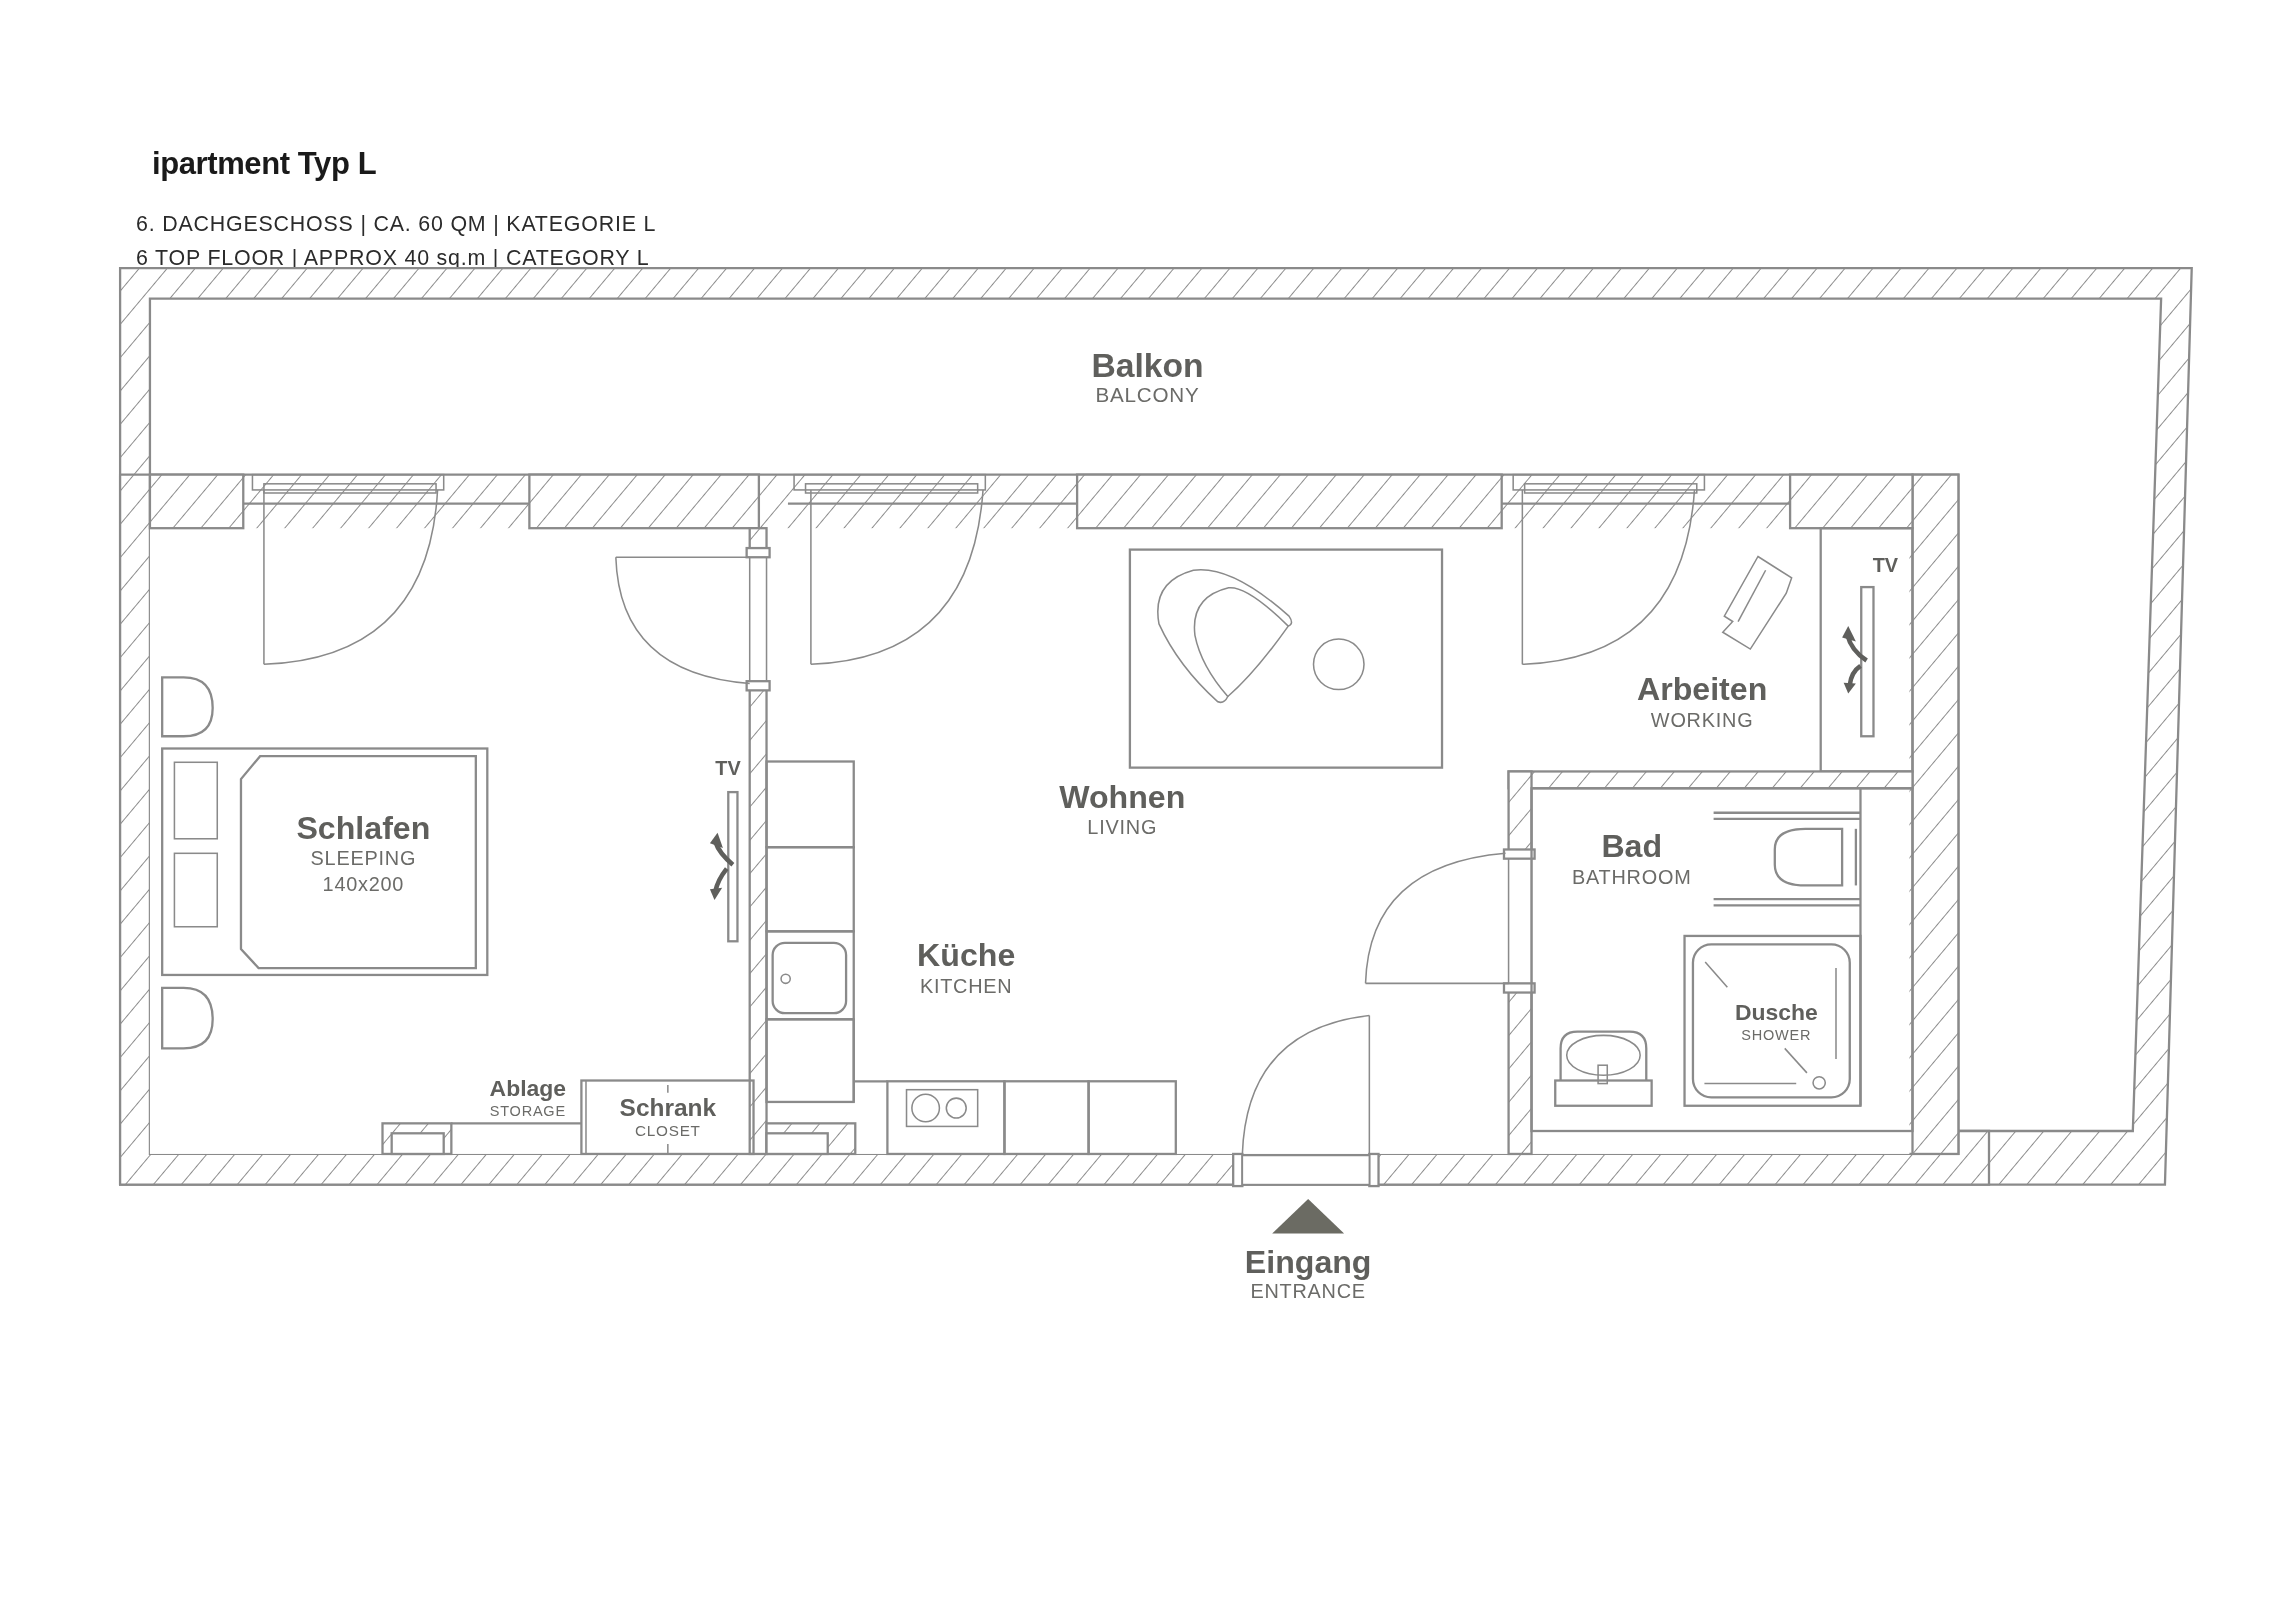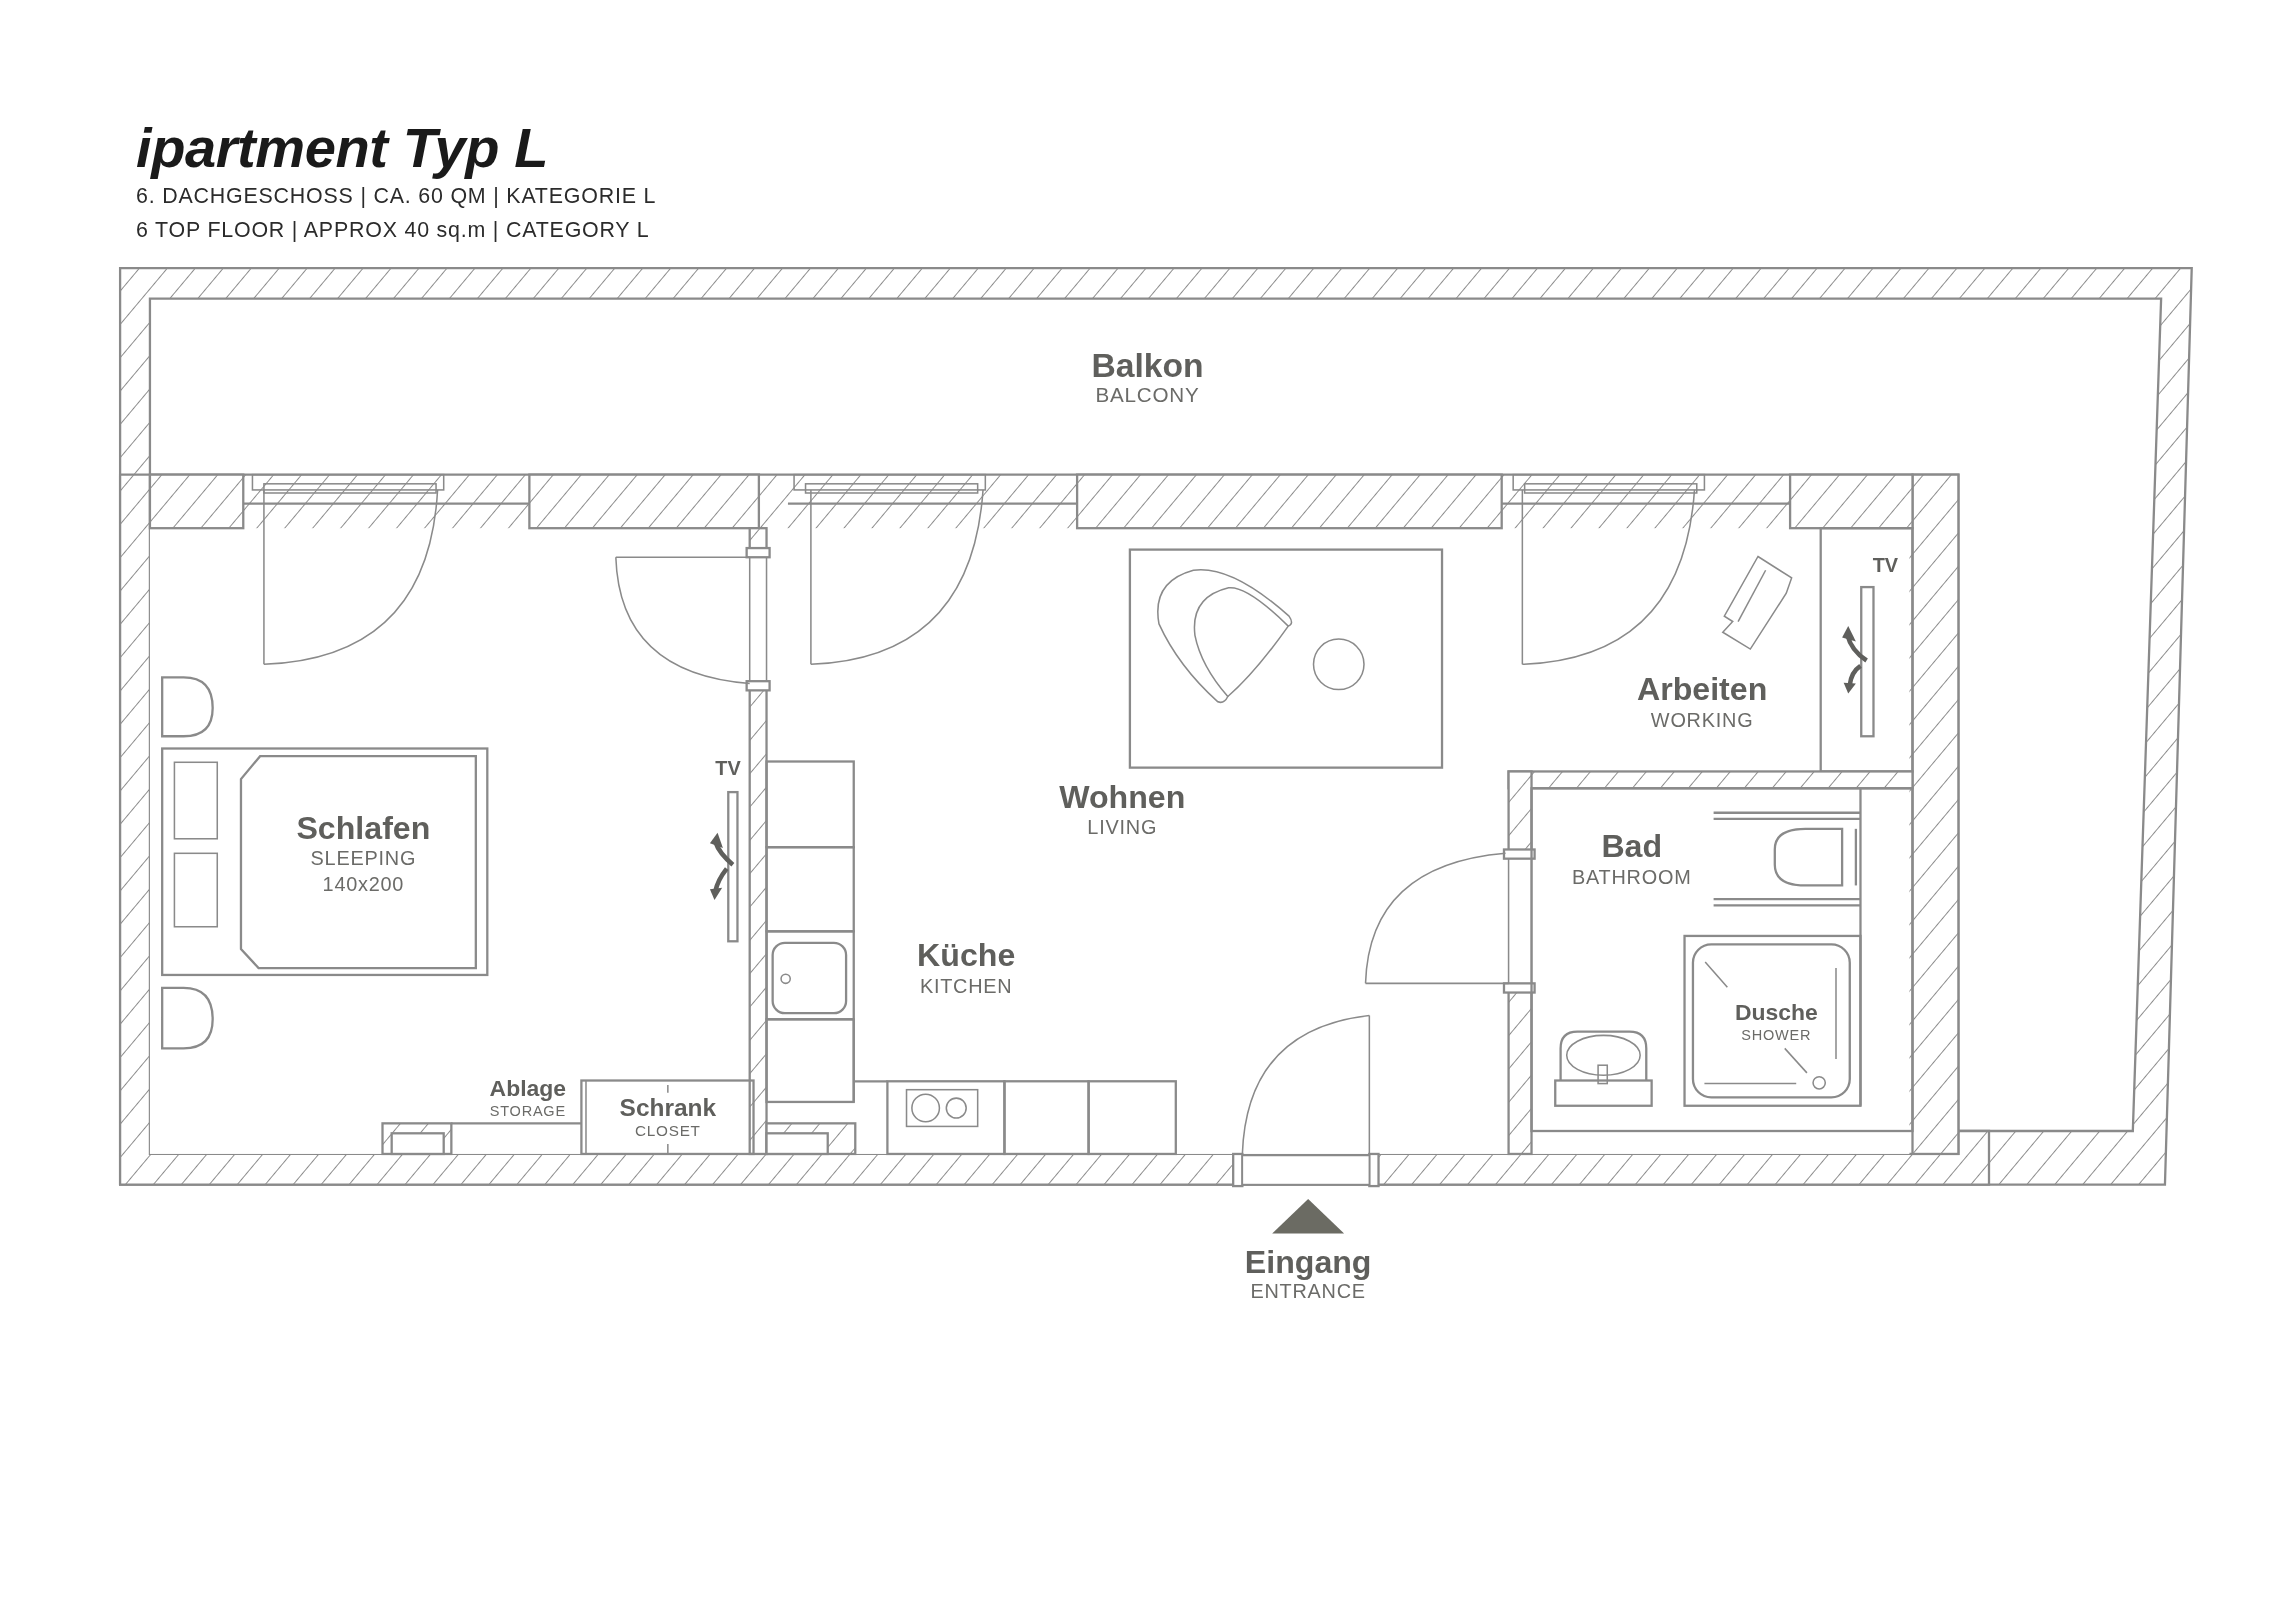--- a/index.html
+++ b/index.html
@@ -1,18 +1,18 @@
 <!DOCTYPE html>
 <html style="font-size:12.2px"><head>
 <meta charset="utf-8">
 <style>
   html, body { margin: 0; padding: 0; background: #ffffff; }
   body { width: 2295px; height: 1624px; position: relative; overflow: hidden; font-family: "Liberation Sans", sans-serif; }
   .header { position: absolute; left: 136px; top: 121px; color: #1a1a1a; }
-  .title { font-size: 56px; font-weight: bold; letter-spacing: -0.4px; margin: 0; line-height: 54px; font-style: italic; }
+  .title { font-size: 31px; font-weight: bold; letter-spacing: -0.4px; margin: 16px; line-height: 54px; }
   .sub { font-size: 21.4px; letter-spacing: 0.8px; color: #2b2b2b; line-height: 34px; margin: 0; }
   .sub1 { margin-top: 4px; }
   svg.plan { position: absolute; left: 0; top: 0; }
   .lbl-de { font-family: "Liberation Sans", sans-serif; font-weight: bold; fill: #5f5f5c; }
   .lbl-en { font-family: "Liberation Sans", sans-serif; fill: #6b6b68; letter-spacing: 1px; }
   .wall { fill: url(#hatch); stroke: #8a8a8a; stroke-width: 3; }
   .line { fill: none; stroke: #8a8a8a; stroke-width: 3; }
   .thin { fill: none; stroke: #8a8a8a; stroke-width: 2; }
   .white { fill: #ffffff; stroke: #8a8a8a; stroke-width: 3; }
 </style>

